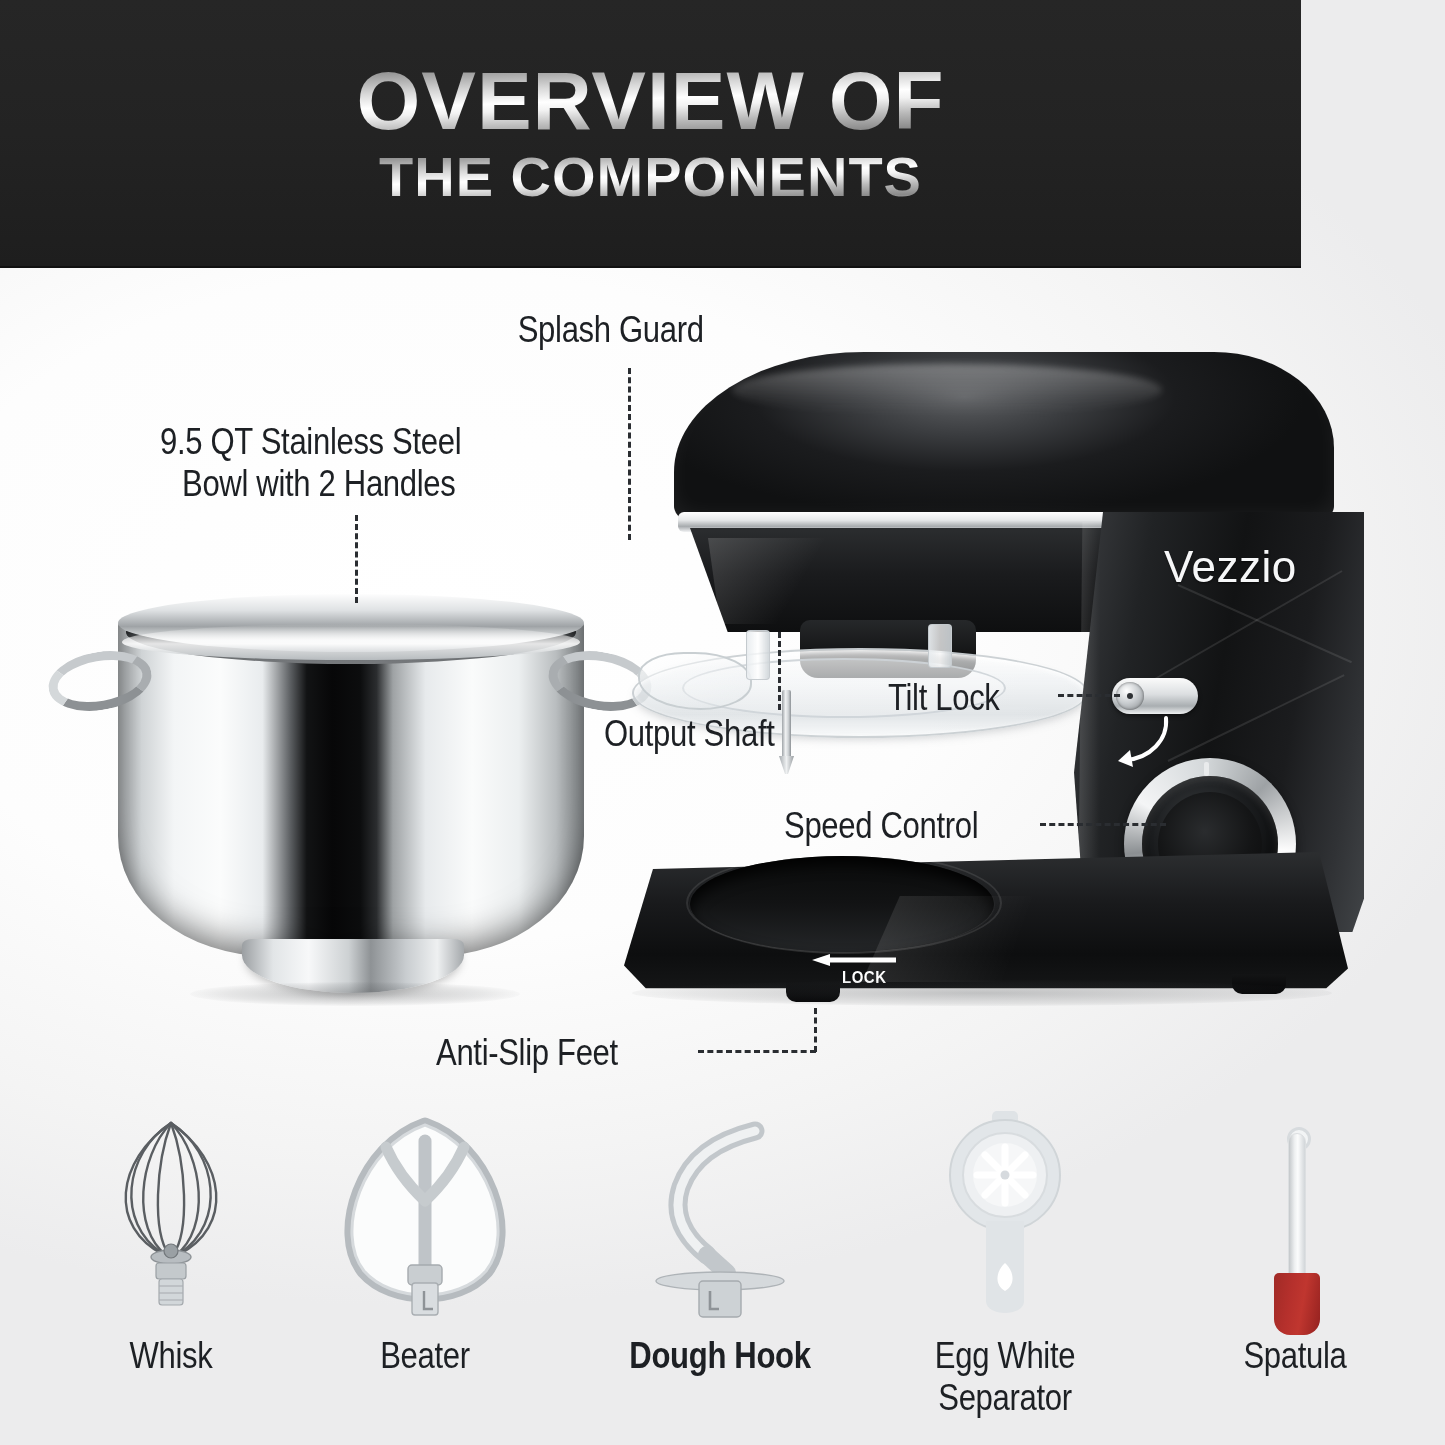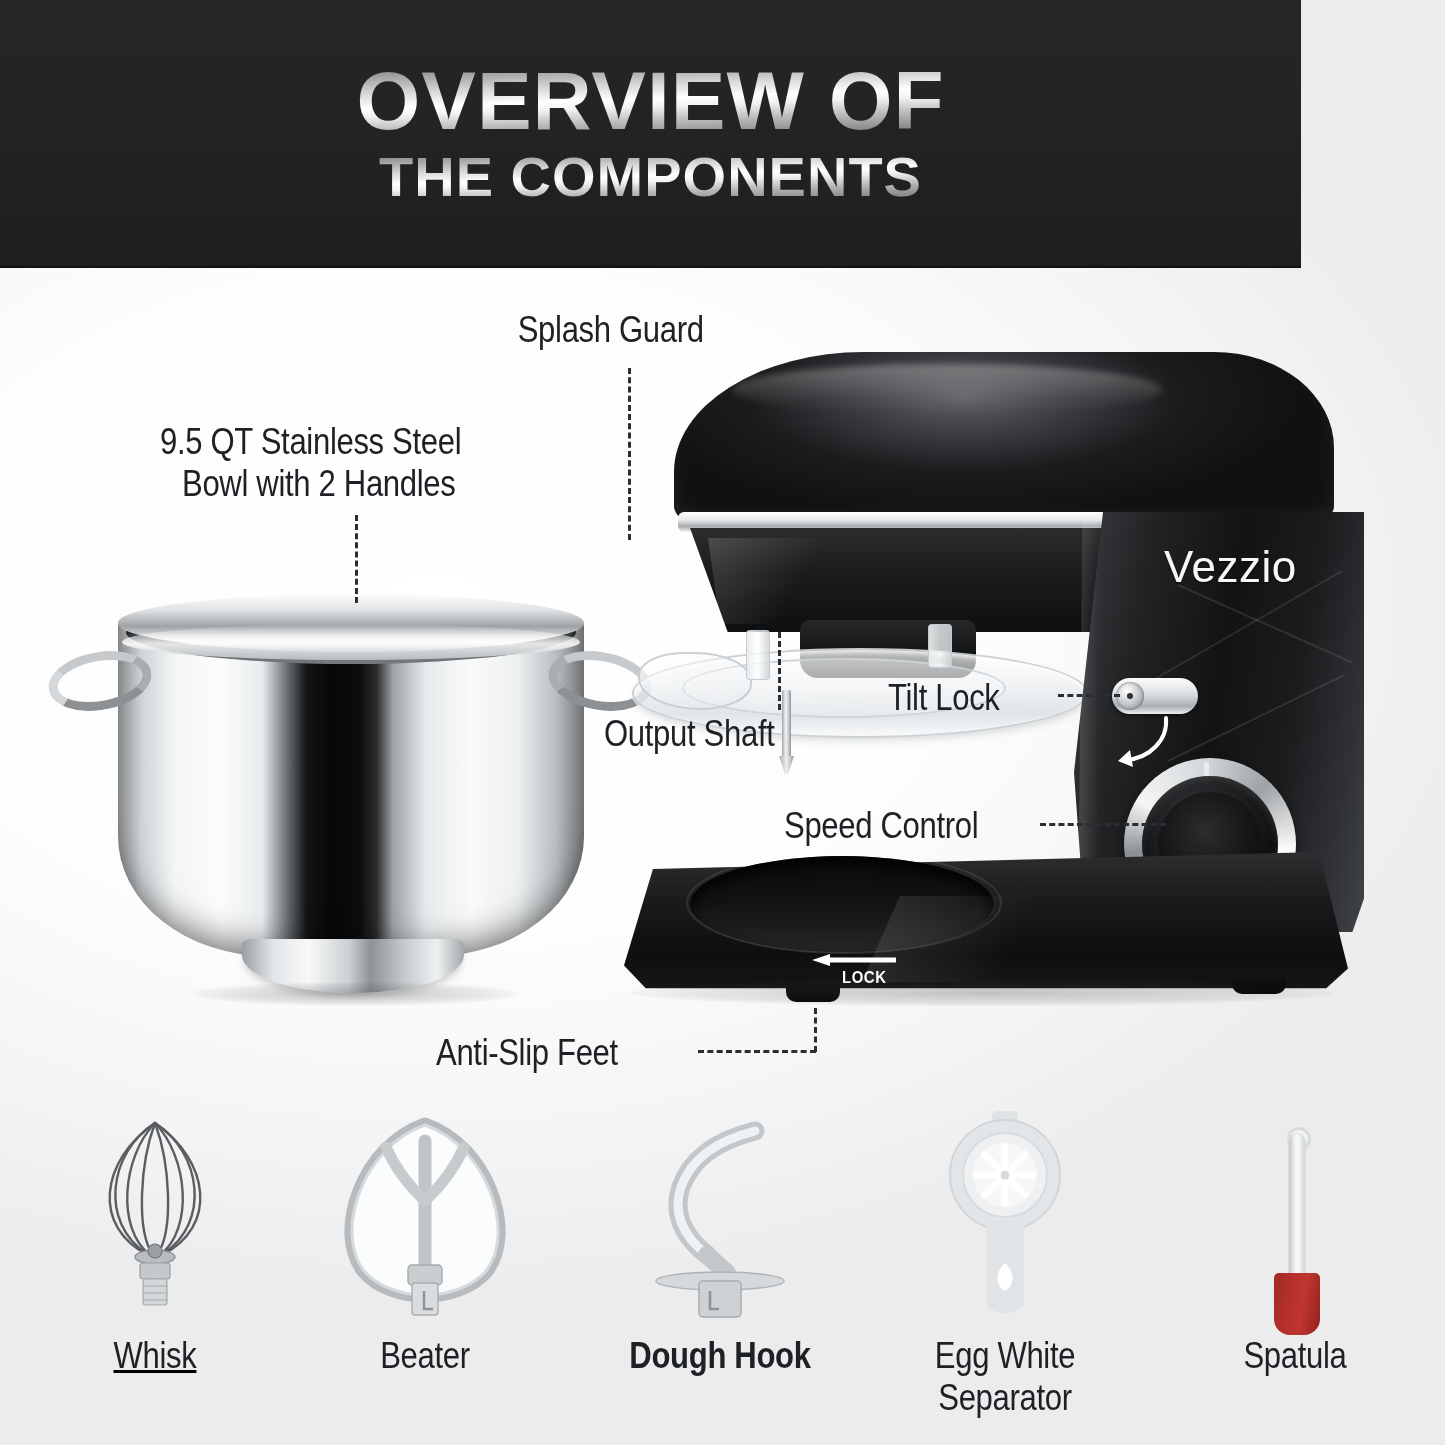--- a/index.html
+++ b/index.html
@@ -304,21 +304,21 @@
   #accessories{
     position:absolute;left:0;top:1105px;width:1445px;height:340px;
   }
   .acc{position:absolute;width:250px;text-align:center;}
   .acc-art{position:relative;height:230px;width:250px;}
   .acc-label{
     font-size:37px;color:#1d2024;line-height:1.14;letter-spacing:-0.4px;
     transform:scaleX(0.84);
     font-family:"Liberation Sans", sans-serif;
   }
-  #acc-whisk{left:30px;top:0;text-decoration:underline;}
+  #acc-whisk{left:46px;top:0;}
   #acc-beater{left:300px;top:0;}
   #acc-hook{left:595px;top:0;font-weight:bold;}
   #acc-egg{left:880px;top:0;}
   #acc-spatula{left:1170px;top:0;}
 
   
   #spat-handle{
     position:absolute;left:118px;top:28px;width:16px;height:152px;border-radius:9px;
     background:linear-gradient(90deg,#c3c7ca 0%,#eef0f1 35%,#fbfcfc 55%,#d2d6d9 100%);
     border:1px solid #dcdfe1;

